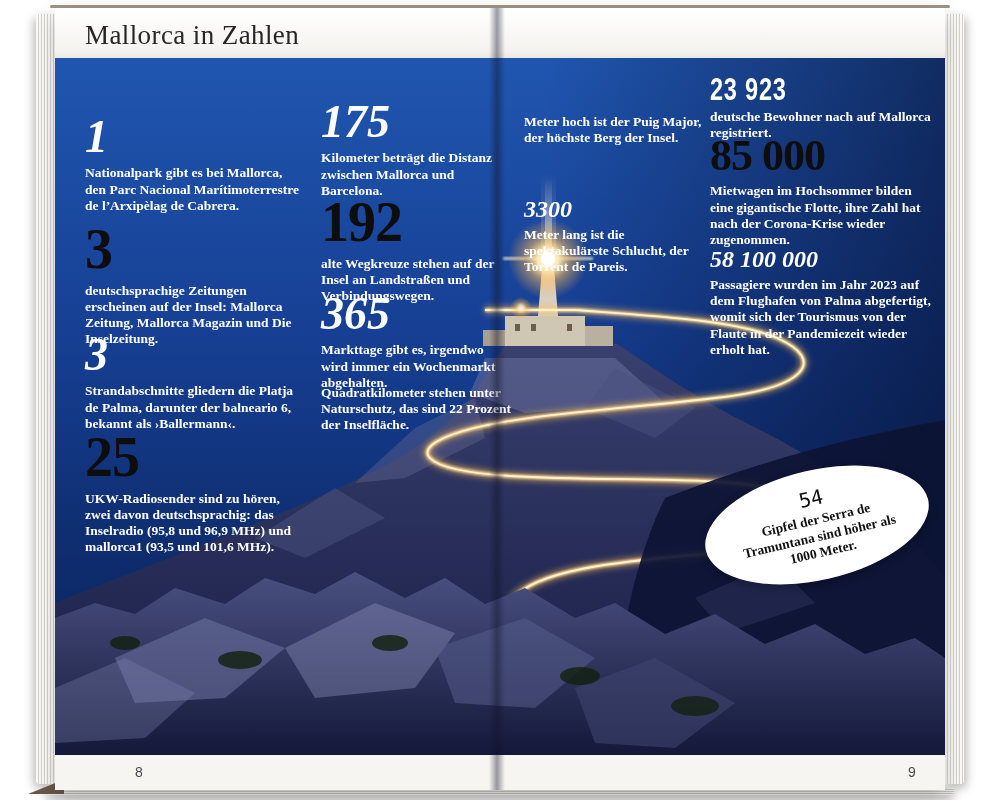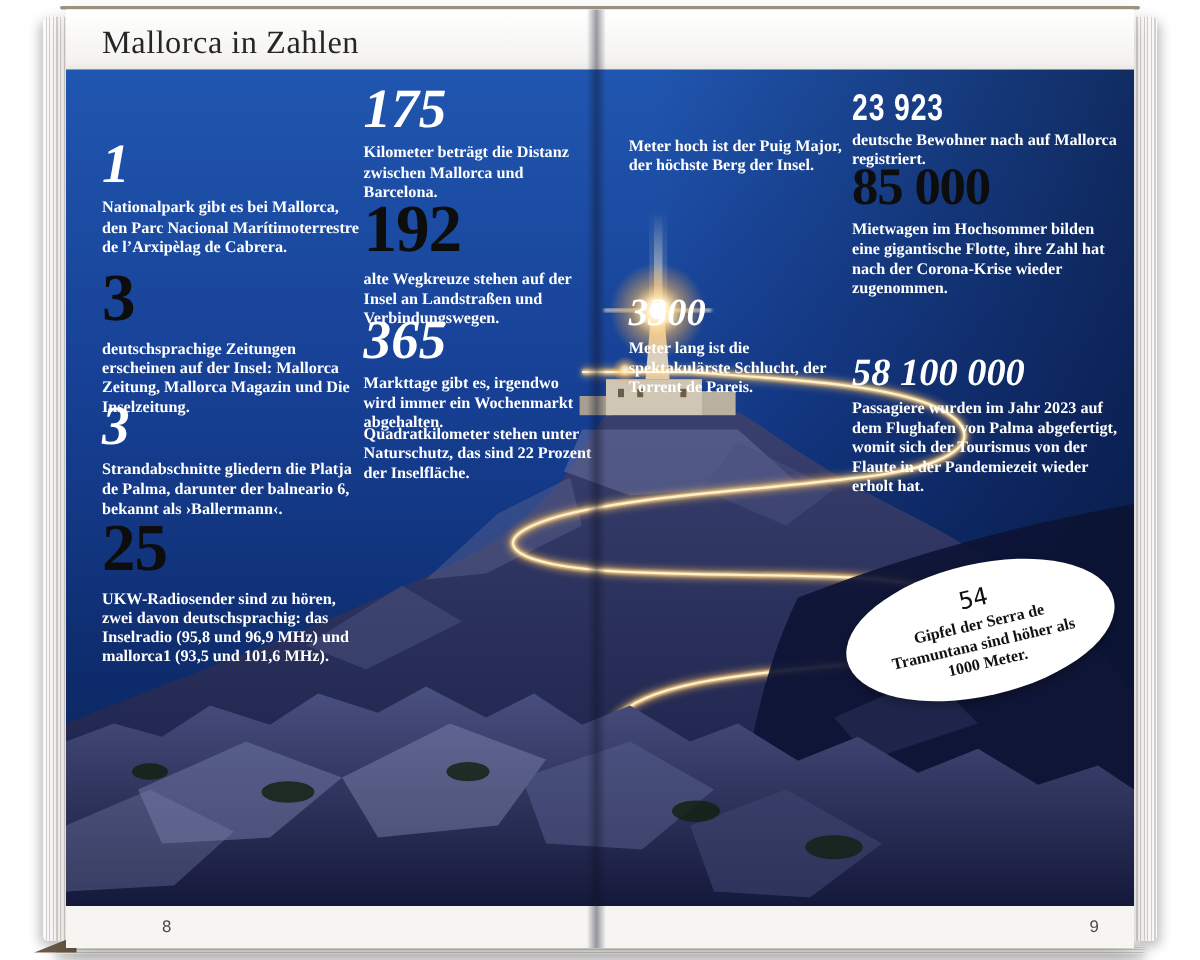--- a/index.html
+++ b/index.html
@@ -67,38 +67,38 @@
   }
   
   .photo{
     position:absolute;left:0;top:50px;width:890px;height:697px;overflow:hidden;
     background:#0d2a66;
   }
   .photo svg{position:absolute;left:0;top:0;}
   
   .stat{position:absolute;z-index:20;}
   .col1{left:30px;width:218px;}
-  .col2{left:248px;width:192px;}
+  .col2{left:266px;width:192px;margin-top:31px;}
   .col3{left:469px;width:184px;}
   .col4{left:655px;width:222px;}
   .num{
     font-family:"Liberation Serif", serif;
     line-height:.92;margin:0 0 7px 0;
   }
   .num.italic{font-style:italic;font-weight:600;color:#ffffff;}
   .num.black{font-weight:700;color:#0d0d0d;letter-spacing:-1px;}
   .num.condensed{
     font-family:"Liberation Sans", sans-serif;font-weight:700;color:#ffffff;
     font-size:31px;letter-spacing:1px;transform:scaleX(.76);transform-origin:left top;
     display:inline-block;margin-bottom:4px;
   }
   .sz56{font-size:56px;}
   .sz46{font-size:46px;}
   .sz52{font-size:44px;}
-  .sz40{font-size:32px;margin-top:48px;}
+  .sz40{font-size:24px;}
   .desc{
     font-family:"Liberation Serif", serif;
     font-weight:700;color:#ffffff;font-size:13.5px;line-height:1.2;
   }
   
   .bubble{
     position:absolute;left:648px;top:412px;width:228px;height:110px;z-index:30;
     background:#ffffff;border-radius:50%;
     transform:rotate(-13deg);
     display:flex;flex-direction:column;align-items:center;justify-content:center;

